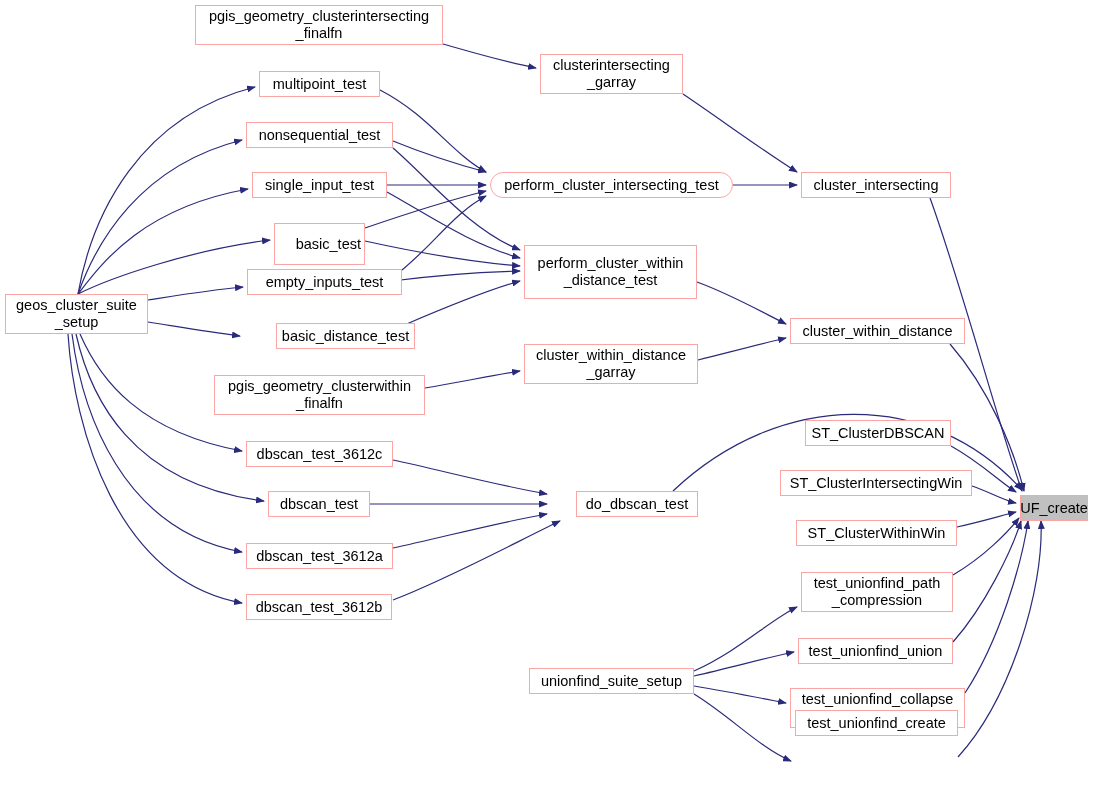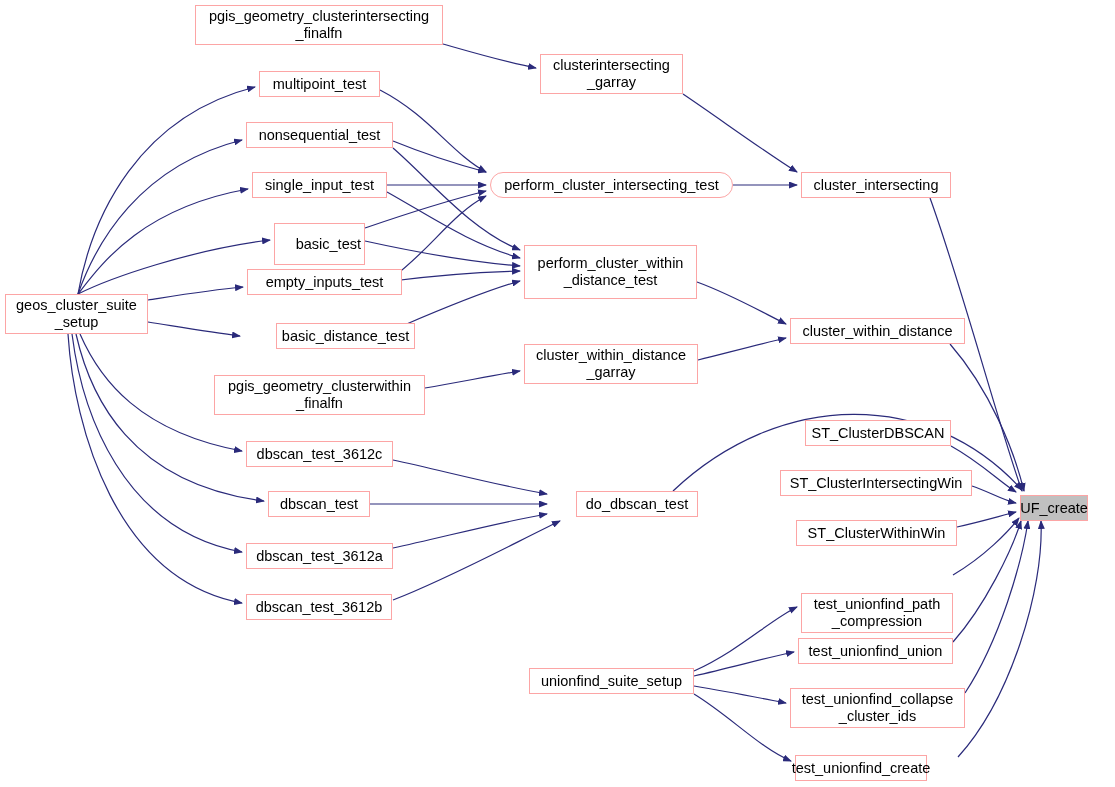--- a/index.html
+++ b/index.html
@@ -130,22 +130,22 @@
       <div class="node" style="left: 214px; top: 375px; width: 211px; height: 40px; align-items: center;"><span class="node-label">pgis_geometry_clusterwithin
 _finalfn</span></div>
       <div class="node" style="left: 805px; top: 420px; width: 146px; height: 26px;"><span class="node-label">ST_ClusterDBSCAN</span></div>
       <div class="node" style="left: 246px; top: 441px; width: 147px; height: 26px; text-align: right;"><span class="node-label">dbscan_test_3612c</span></div>
       <div class="node" style="left: 780px; top: 470px; width: 192px; height: 26px; text-align: right;"><span class="node-label">ST_ClusterIntersectingWin</span></div>
       <div class="node" style="left: 268px; top: 491px; width: 102px; height: 26px;"><span class="node-label">dbscan_test</span></div>
       <div class="node" style="left: 576px; top: 491px; width: 122px; height: 26px;"><span class="node-label">do_dbscan_test</span></div>
       <div class="node highlight" style="left: 1020px; top: 495px; width: 68px; height: 26px;"><span class="node-label">UF_create</span></div>
       <div class="node" style="left: 796px; top: 520px; width: 161px; height: 26px;"><span class="node-label">ST_ClusterWithinWin</span></div>
       <div class="node" style="left: 246px; top: 543px; width: 147px; height: 26px;"><span class="node-label">dbscan_test_3612a</span></div>
-      <div class="node" style="left: 801px; top: 593px; width: 152px; height: 40px;"><span class="node-label">test_unionfind_path
+      <div class="node" style="left: 801px; top: 572px; width: 152px; height: 40px;"><span class="node-label">test_unionfind_path
 _compression</span></div>
       <div class="node" style="left: 246px; top: 594px; width: 146px; height: 26px;"><span class="node-label">dbscan_test_3612b</span></div>
       <div class="node" style="left: 798px; top: 638px; width: 155px; height: 26px;"><span class="node-label">test_unionfind_union</span></div>
       <div class="node" style="left: 529px; top: 668px; width: 165px; height: 26px;"><span class="node-label">unionfind_suite_setup</span></div>
       <div class="node" style="left: 790px; top: 688px; width: 175px; height: 40px;"><span class="node-label">test_unionfind_collapse
 _cluster_ids</span></div>
-      <div class="node" style="left: 795px; top: 755px; width: 132px; height: 26px; text-align: center;"><span class="node-label">test_unionfind_create</span></div>
+      <div class="node" style="left: 795px; top: 710px; width: 163px; height: 26px; text-align: center;"><span class="node-label">test_unionfind_create</span></div>
     </div>
 </div>
 
 </body></html>

